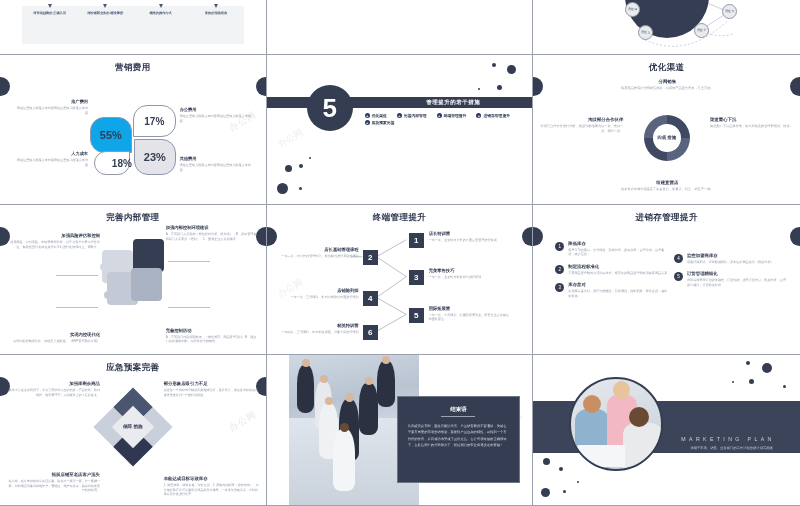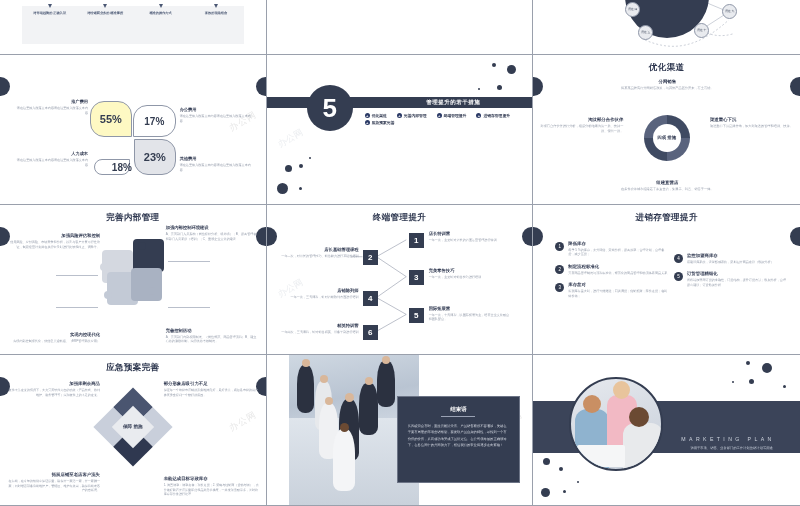--- a/index.html
+++ b/index.html
@@ -73,25 +73,25 @@
     color:#3b4458;
   }
   .s3 svg{ position:absolute; inset:0; }
 
   
   .petalwrap{ position:absolute; left:50%; top:46px; transform:translateX(-50%);
               width:86px; height:74px; }
   .petal{ position:absolute; width:42px; height:36px; border:1px solid #8f97a8;
           display:flex; align-items:center; justify-content:center;
           font-size:11px; font-weight:bold; color:#343d51; }
-  .p1{ left:0; top:0; background:#fef9c3;
+  .p1{ left:0; top:16px; background:#0ea5e9;
        border-radius:14px 14px 0 14px; }
   .p2{ right:0; top:4px; width:43px; height:32px; background:#fff;
        border-radius:14px 14px 14px 0; font-size:10px; }
-  .p3{ left:4px; bottom:0; width:36px; height:16px; background:#fff;
+  .p3{ left:4px; bottom:0; width:36px; height:24px; background:#fff;
        border-radius:14px 0 14px 14px; font-size:10px;padding-left:20px; }
   .p4{ right:0; bottom:0; background:#e2e4e9;
        border-radius:0 14px 14px 14px; }
   .lbl{ position:absolute; width:74px; }
   .lbl .h{ font-size:4.2px; font-weight:bold; color:#2f3850; }
   .lbl .b{ font-size:3.1px; line-height:1.5; color:#9199a8; margin-top:2px; }
   .lbl.l{ text-align:right; }
   .lbl.r{ text-align:left; }
 
   
@@ -273,20 +273,21 @@
     <div class="node" style="left:161px;top:23px">
         <span>用途
 十</span>
       </div>
   </div>
 
   <div class="slide s4">
     <div class="halfdot"></div>
     <div class="halfdot r"></div>
     <div class="wm">办公网</div>
+    <div class="stitle">营销费用</div>
 
     <div class="petalwrap">
       <div class="petal p1">55%</div>
       <div class="petal p2">17%</div>
       <div class="petal p3">18%</div>
       <div class="petal p4">23%</div>
     </div>
 
     <div class="lbl l" style="left:14px;top:44px">
       <div class="h">推广费用</div>

